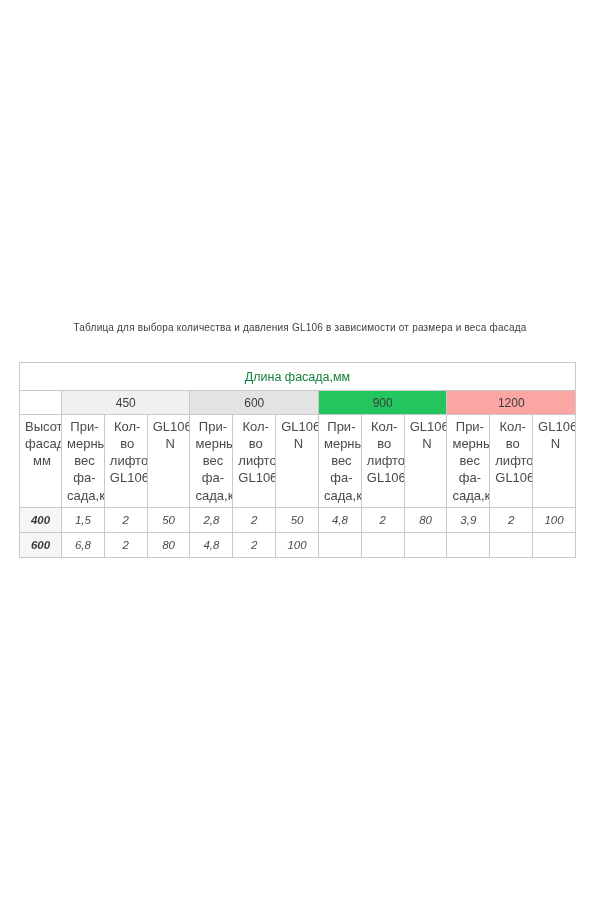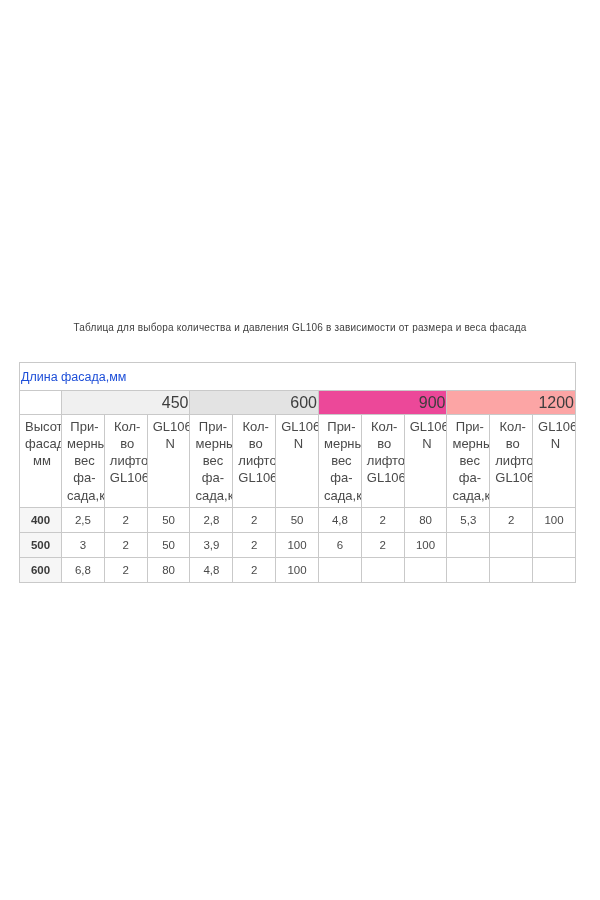--- a/index.html
+++ b/index.html
@@ -35,47 +35,49 @@
     border: 1px solid #b5b5b5;
   }
   table.facade-table td, table.facade-table th {
     border: 1px solid #c9c9c9;
     color: #454545;
     font-weight: normal;
     overflow: hidden;
   }
   tr.main-header-row td {
     height: 25px;
+    text-align: center;
     vertical-align: middle;
     font-size: 12.5px;
-    color: #1d4ed8;
+    color: #15803d;
   }
   tr.group-header-row td {
     height: 21px;
-    text-align: right;
+    text-align: center;
     vertical-align: middle;
-    font-size: 16px;
+    font-size: 12px;
     color: #3d3d3d;
   }
   tr.sub-header-row td {
     height: 52px;
     vertical-align: top;
     text-align: center;
     padding: 3px 2px 3px 5px;
     font-size: 13px;
     line-height: 1.32;
     white-space: pre-line;
     color: #4a4a4a;
   }
   tr.data-row td {
     height: 22px;
     text-align: center;
     vertical-align: middle;
     font-size: 11.5px;
     color: #4a4a4a;
+    font-style: italic;
   }
   tr.data-row td.row-label {
     font-weight: bold;
     color: #3a3a3a;
     background: #f6f6f6;
   }
 </style>
 </head>
 <body>
 
@@ -101,21 +103,21 @@
     </colgroup>
     <tbody>
       <tr class="main-header-row">
         <td colspan="13">Длина фасада,мм</td>
       </tr>
 
       <tr class="group-header-row">
         <td></td>
         <td colspan="3" style="background-color: rgb(240, 240, 240);">450</td>
         <td colspan="3" style="background-color: rgb(227, 227, 227);">600</td>
-        <td colspan="3" style="background-color: #ec4899;">900</td>
+        <td colspan="3" style="background-color: #22c55e;">900</td>
         <td colspan="3" style="background-color: #fca5a5;">1200</td>
       </tr>
 
       <tr class="sub-header-row">
         <td>Высота
 фасада,
 мм</td>
         <td>При-
 мерный
 вес фа-
@@ -149,49 +151,34 @@
 сада,кг</td>
         <td>Кол-во
 лифтов
 GL106</td>
         <td>GL106.
 N</td>
       </tr>
 
       <tr class="data-row">
         <td class="row-label">400</td>
-        <td>2,5</td>
+        <td>1,5</td>
         <td>2</td>
         <td>50</td>
         <td>2,8</td>
         <td>2</td>
         <td>50</td>
         <td>4,8</td>
         <td>2</td>
         <td>80</td>
-        <td>5,3</td>
+        <td>3,9</td>
         <td>2</td>
         <td>100</td>
       </tr>
 
-      <tr class="data-row">
-        <td class="row-label">500</td>
-        <td>3</td>
-        <td>2</td>
-        <td>50</td>
-        <td>3,9</td>
-        <td>2</td>
-        <td>100</td>
-        <td>6</td>
-        <td>2</td>
-        <td>100</td>
-        <td></td>
-        <td></td>
-        <td></td>
-      </tr>
 
       <tr class="data-row">
         <td class="row-label">600</td>
         <td>6,8</td>
         <td>2</td>
         <td>80</td>
         <td>4,8</td>
         <td>2</td>
         <td>100</td>
         <td></td>

